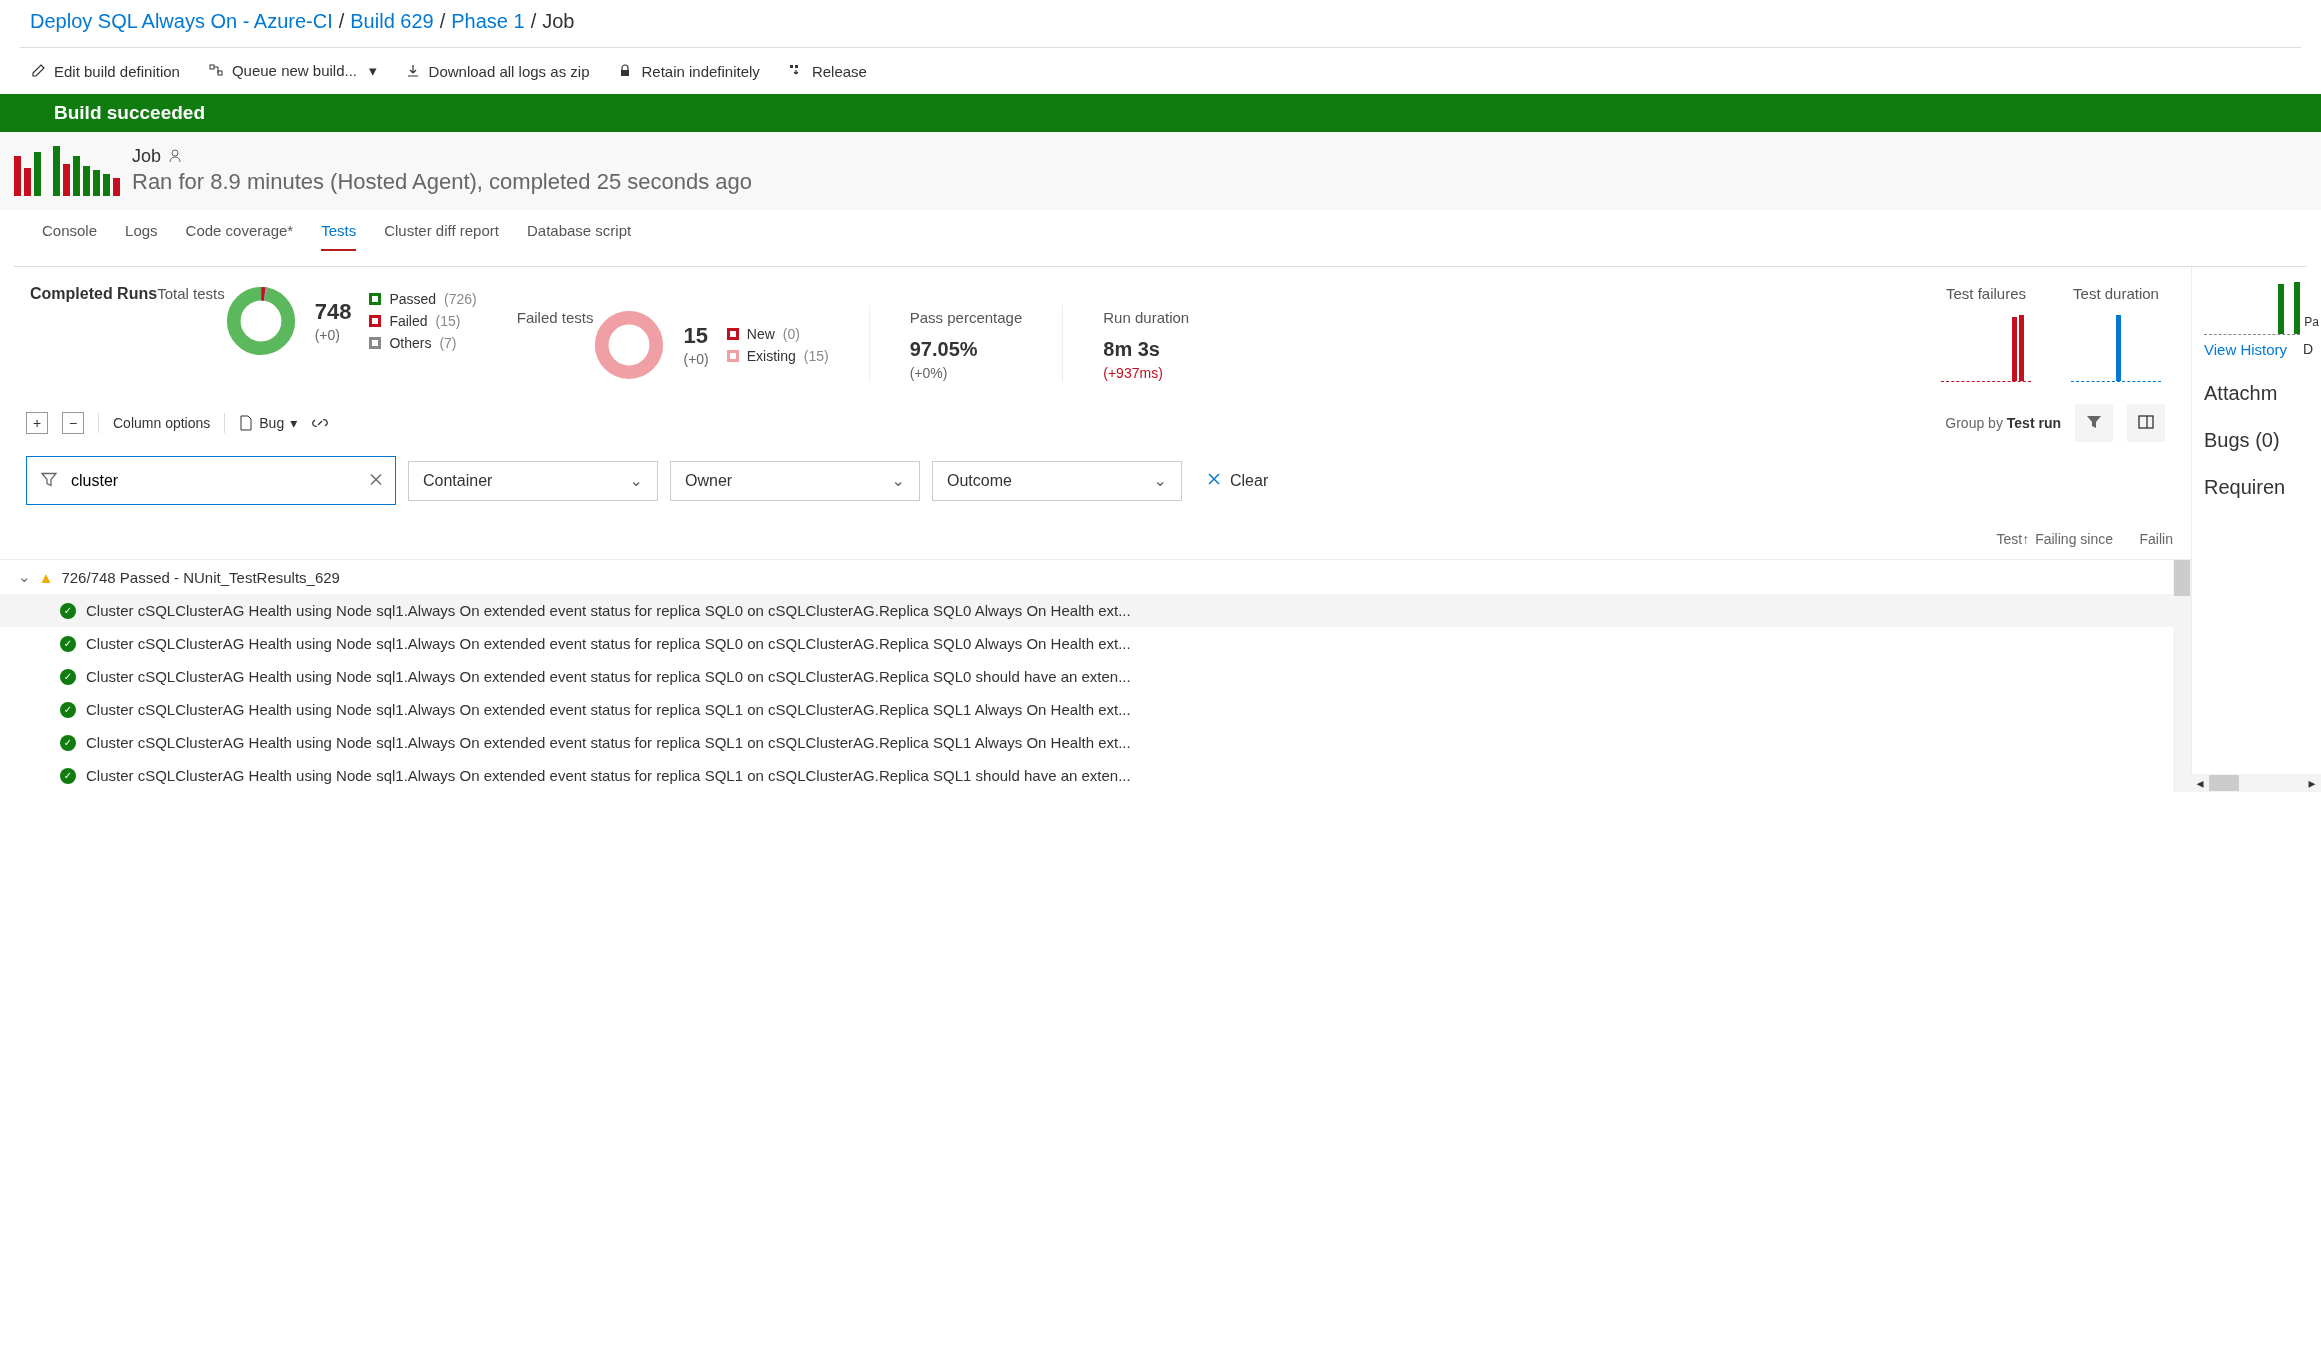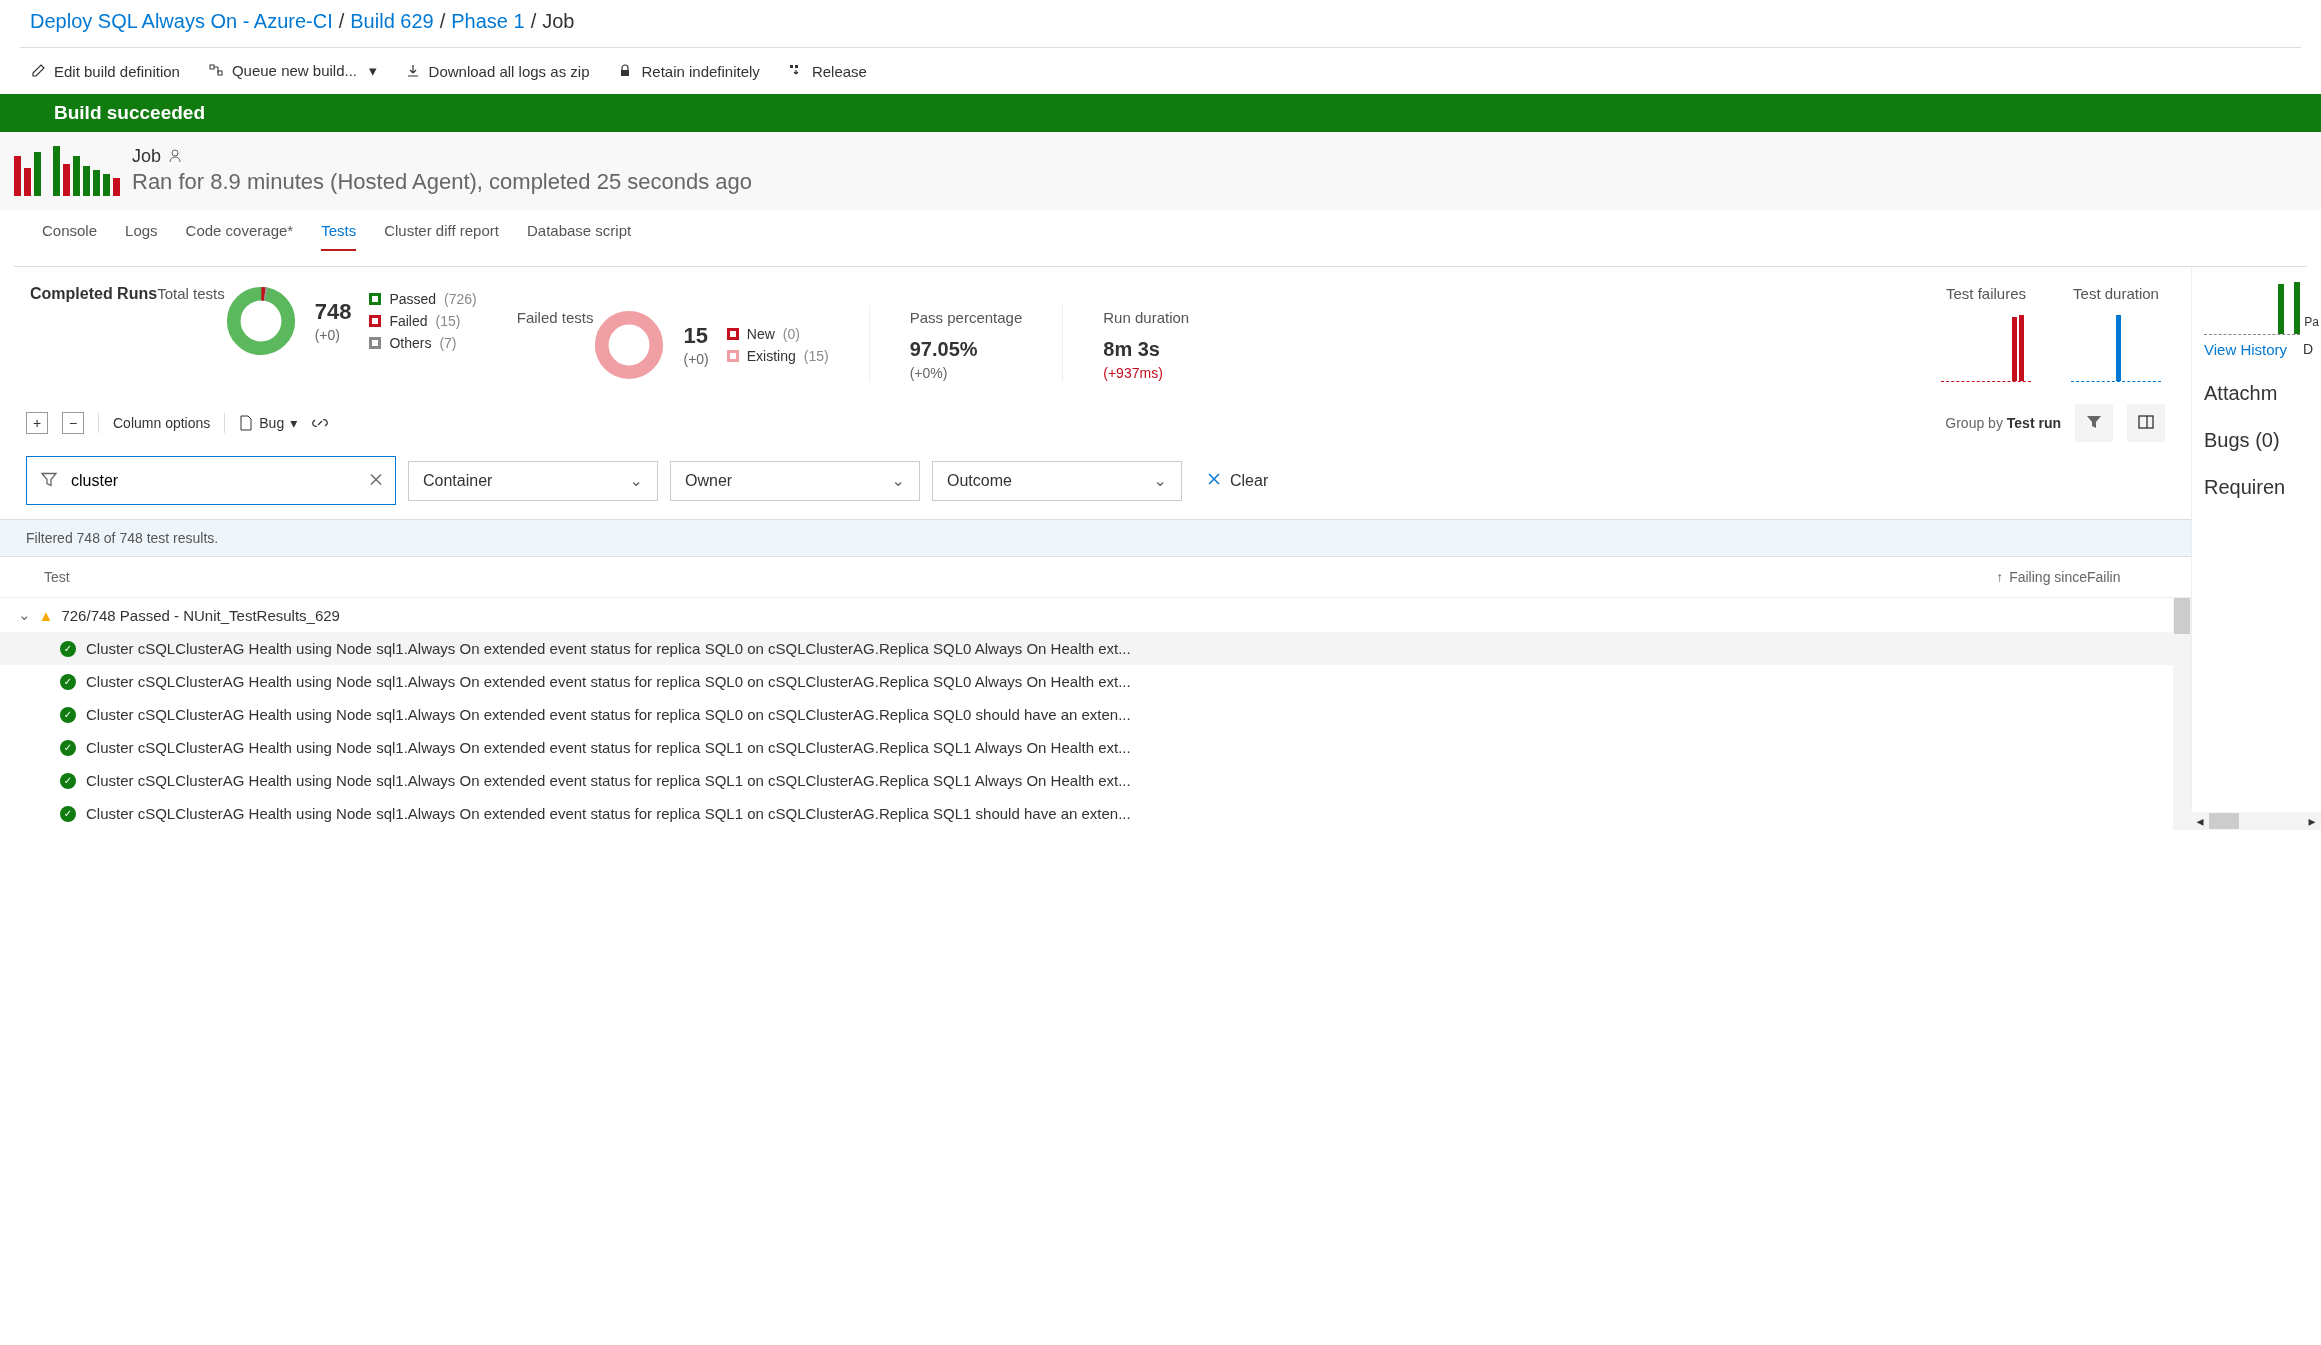--- a/index.html
+++ b/index.html
@@ -80,21 +80,21 @@
 .filter-input-wrap { position: relative; width: 370px; }
 .filter-input { width: 100%; height: 49px; border: 1px solid #0078d4; padding: 0 40px 0 44px; font-size: 16px; font-family: inherit; outline: none; }
 .filter-input-wrap .f-icon { position: absolute; left: 14px; top: 50%; transform: translateY(-50%); color: #666; }
 .filter-input-wrap .x-icon { position: absolute; right: 12px; top: 50%; transform: translateY(-50%); color: #666; cursor: pointer; }
 .filter-dd { height: 40px; width: 250px; border: 1px solid #ccc; display: flex; align-items: center; justify-content: space-between; padding: 0 14px; cursor: pointer; font-size: 16px; color: #333; }
 .filter-dd .chev { color: #666; }
 .clear-btn { display: flex; align-items: center; gap: 8px; cursor: pointer; height: 40px; padding: 0 12px; font-size: 16px; }
 
 .filter-status { background: #eef6fb; padding: 10px 26px; font-size: 14px; color: #555; border-top: 1px solid #ddd; border-bottom: 1px solid #ddd; margin: 0; }
 
-.results-head { display: flex; padding: 12px 44px; color: #666; font-size: 14px; border-bottom: 1px solid #eee; }
+.results-head { display: flex; padding: 12px 18px; color: #666; font-size: 14px; border-bottom: 1px solid #eee; text-align: right; }
 .results-head .col-test { flex: 1; }
 .results-head .col-since { display: flex; align-items: center; gap: 6px; }
 
 .results-area { position: relative; }
 .results-list { overflow-y: auto; }
 .group-row { display: flex; align-items: center; gap: 8px; padding: 8px 18px; font-size: 15px; }
 .group-row .chev { color: #666; }
 .warn-icon { color: #f2a900; }
 .test-row { display: flex; align-items: center; gap: 10px; padding: 8px 18px 8px 60px; font-size: 15px; white-space: nowrap; overflow: hidden; text-overflow: ellipsis; }
 .test-row.sel { background: #f4f4f4; }
@@ -370,21 +370,20 @@
           <span class="chev">⌄</span>
       </div>
       <div class="clear-btn">
         <span><svg width="16" height="16" viewBox="0 0 16 16">
               <path d="M3 3l10 10M13 3L3 13" stroke="#0078d4" stroke-width="1.5"></path>
             </svg></span>
         <span>Clear</span>
       </div>
     </div>
 
-    <div class="filter-status">Filtered 748 of 748 test results.</div>
 
     <div class="results-head">
       <div class="col-test">Test</div>
       <div class="col-since">
         <span>↑</span>
         <span>Failing since</span>
       </div>
       <div style="width:60px;">Failin</div>
     </div>
 

